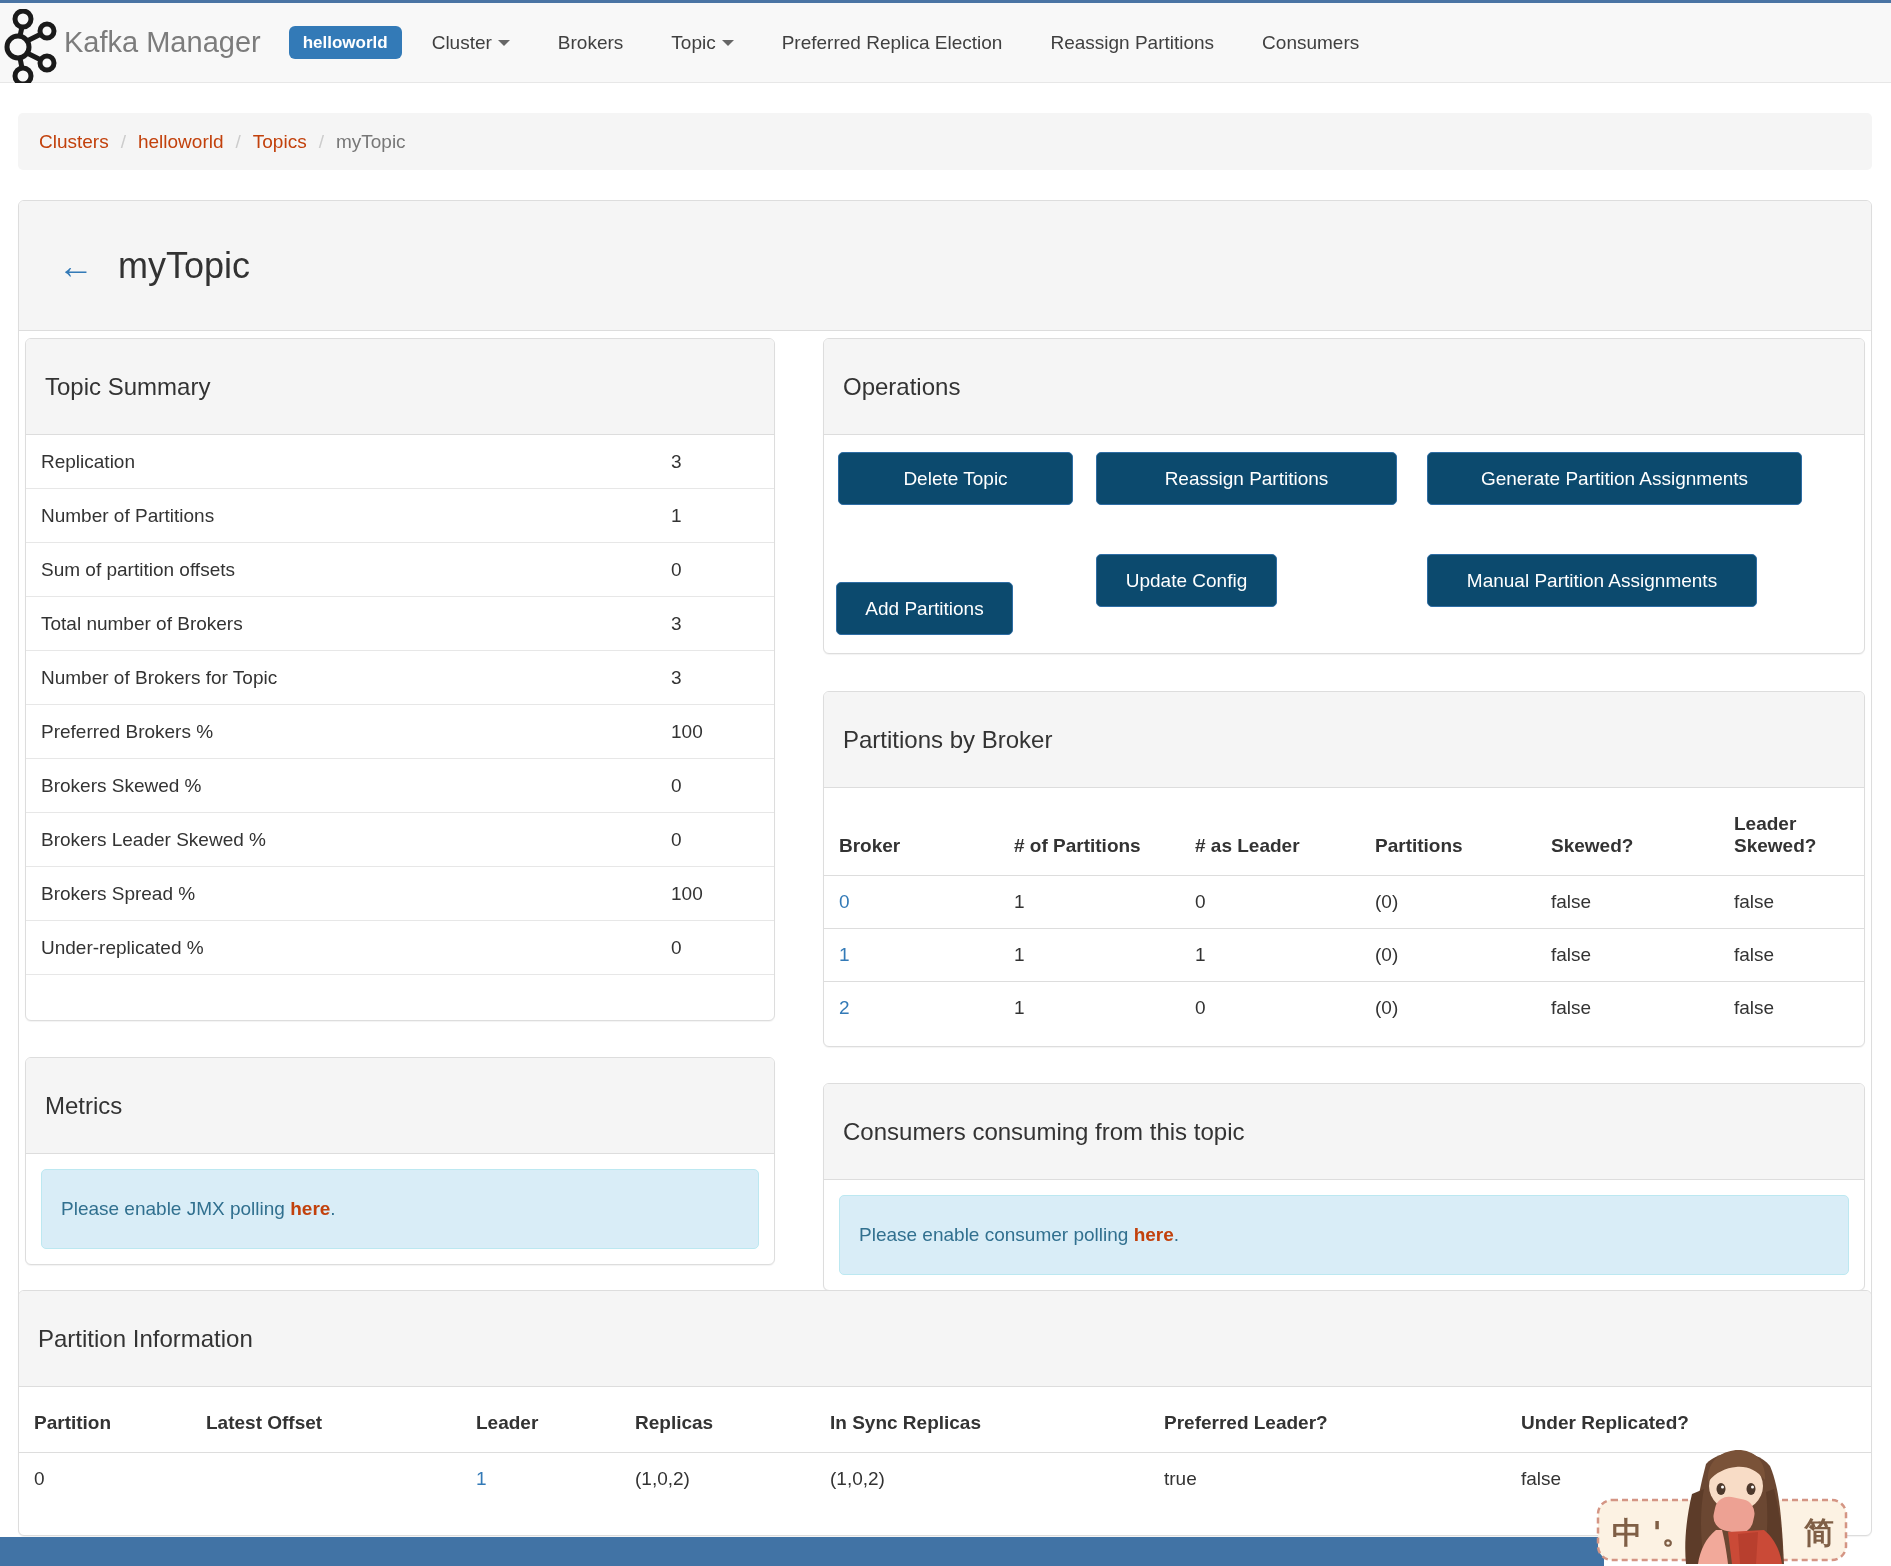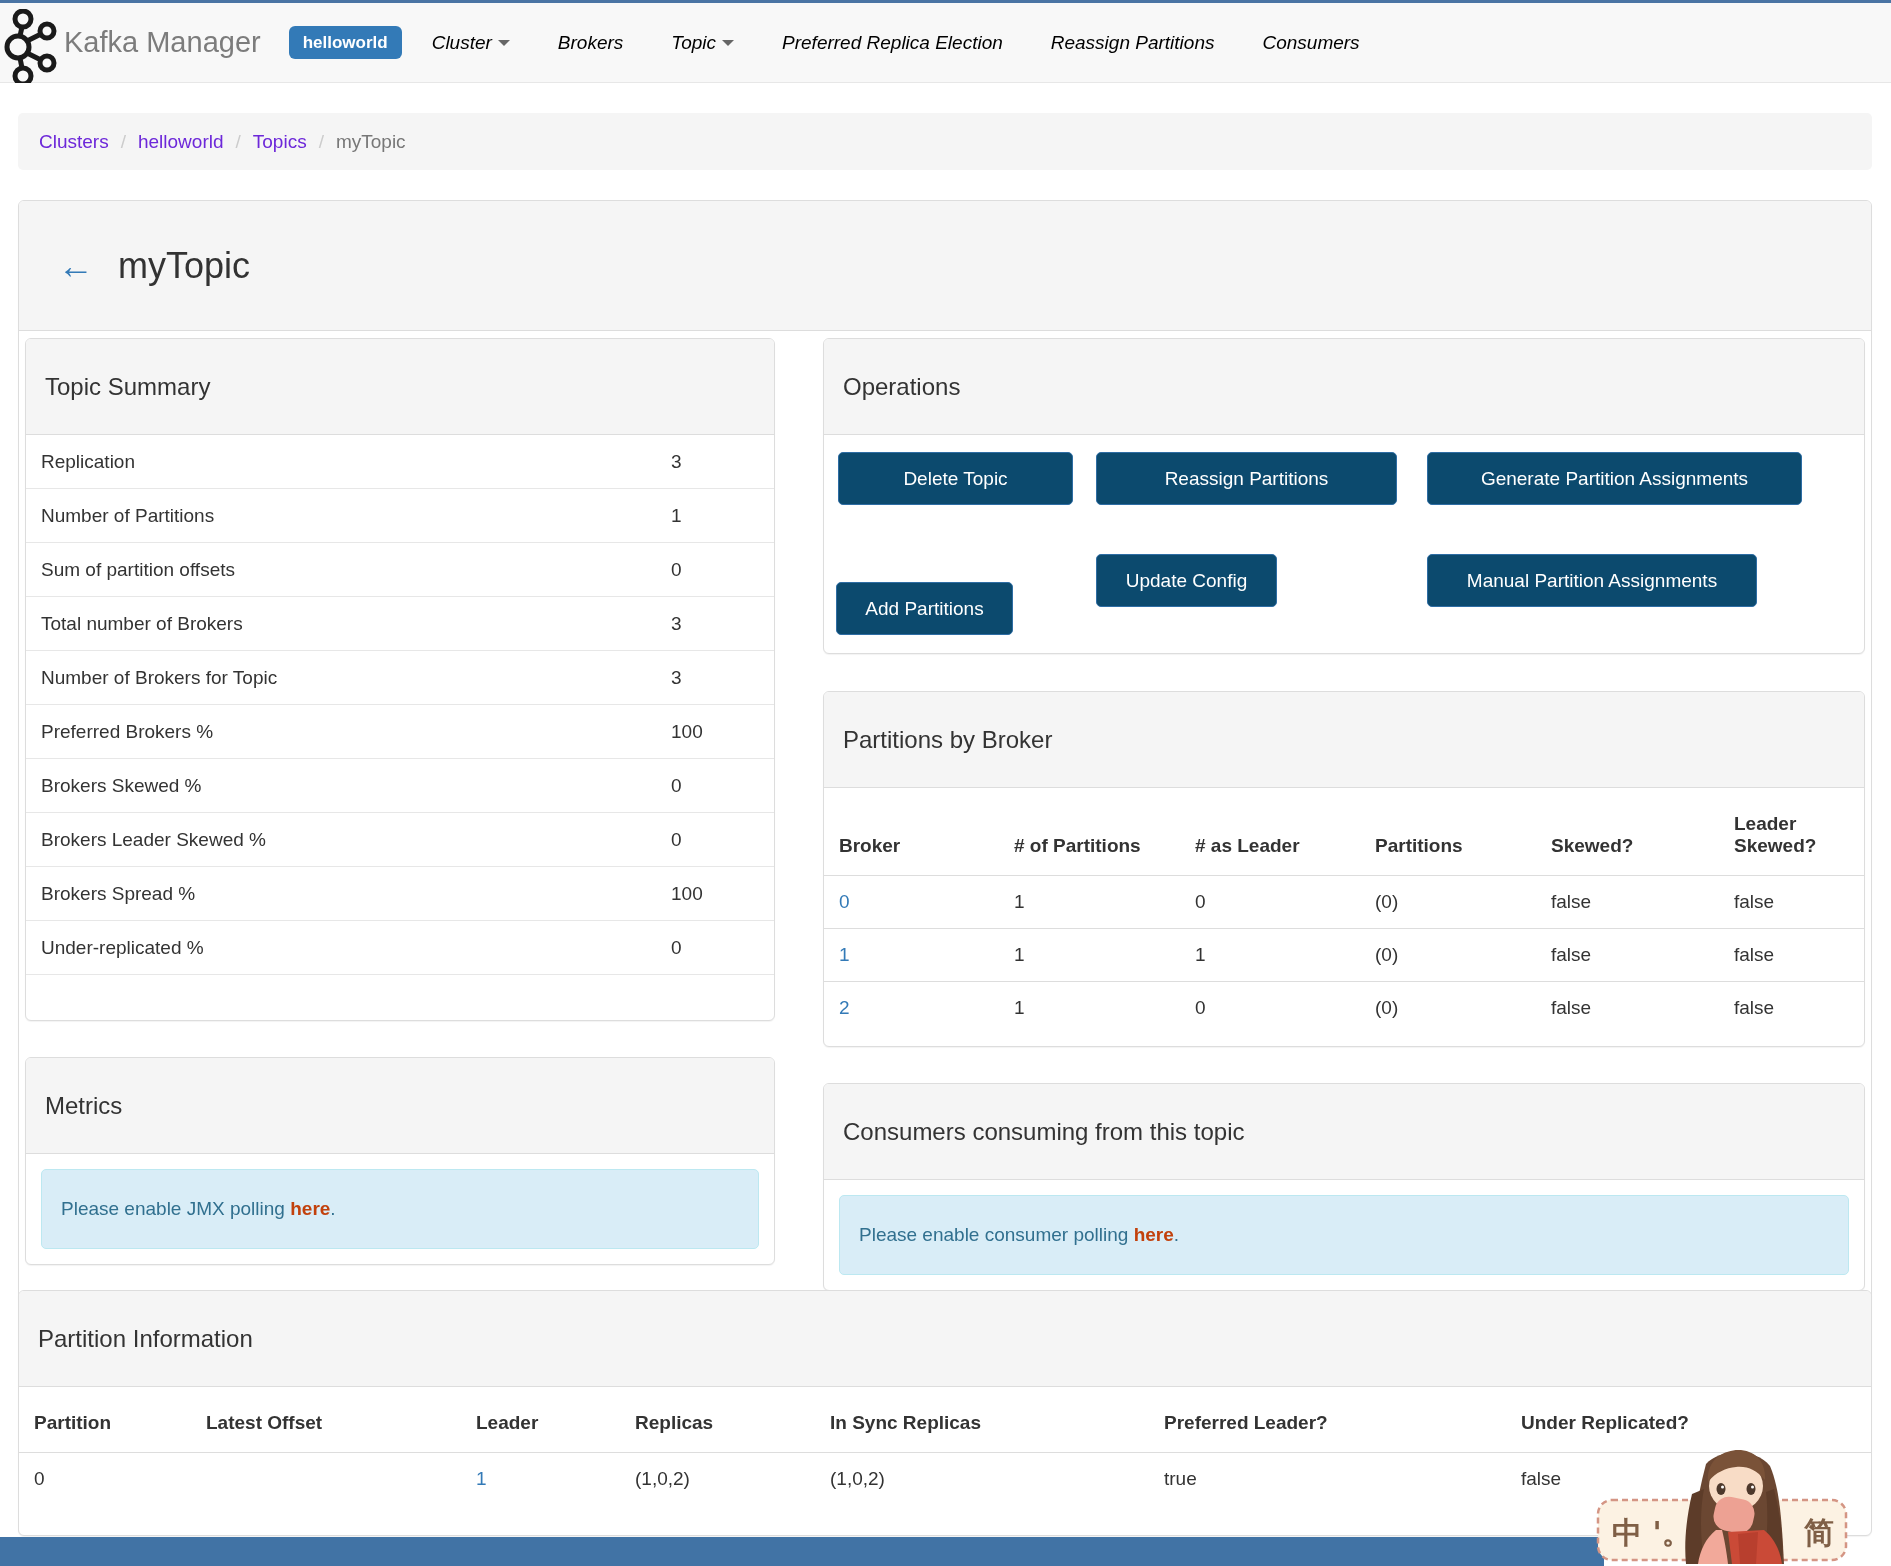--- a/index.html
+++ b/index.html
@@ -11,28 +11,28 @@
 
   
   .navbar { position:absolute; top:3px; left:0; width:100%; height:80px; background:#f8f8f8;
             border-bottom:1px solid #e7e7e7; display:flex; align-items:center; }
   .brand { display:flex; align-items:center; }
   .brand-logo { width:58px; height:74px; margin-top:6px; }
   .brand-text { font-size:29px; color:#7c7c7c; margin-left:6px; white-space:nowrap; }
   .cluster-badge { margin-left:28px; background:#337ab7; color:#fff; font-size:17px; font-weight:bold;
                    padding:8px 14px; border-radius:6px; line-height:1; cursor:pointer; }
   .nav-items { list-style:none; display:flex; align-items:center; margin-left:6px; }
-  .nav-items li { padding:0 24px; font-size:19px; color:#000000; cursor:pointer; white-space:nowrap;font-style:italic; }
+  .nav-items li { padding:0 24px; font-size:19px; color:#404040; cursor:pointer; white-space:nowrap; }
   .caret { display:inline-block; width:0; height:0; margin-left:6px; vertical-align:middle;
            border-left:6px solid transparent; border-right:6px solid transparent; border-top:6px solid #666; }
 
   
   .breadcrumb { position:absolute; top:113px; left:18px; width:1854px; height:57px; background:#f5f5f5;
                 border-radius:5px; display:flex; align-items:center; padding:0 21px; font-size:19px; }
-  .breadcrumb a { color:#6d28d9; text-decoration:none; cursor:pointer; }
+  .breadcrumb a { color:#c2410c; text-decoration:none; cursor:pointer; }
   .breadcrumb .sep { color:#ccc; padding:0 12px; }
   .breadcrumb .active { color:#777; }
 
   
   .panel { background:#fff; border:1px solid #ddd; border-radius:6px; box-shadow:0 1px 1px rgba(0,0,0,.05); overflow:hidden; }
   .panel-heading { background:#f5f5f5; border-bottom:1px solid #ddd; color:#333; }
 
   .outer-panel { position:absolute; top:200px; left:18px; width:1854px; }
   .outer-heading { height:130px; display:flex; align-items:center; padding-left:39px; }
   .back-arrow { color:#337ab7; font-size:36px; line-height:1; cursor:pointer; }

